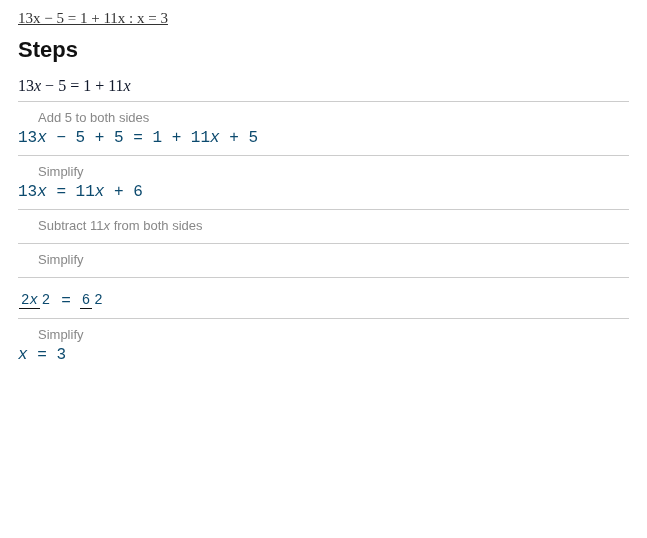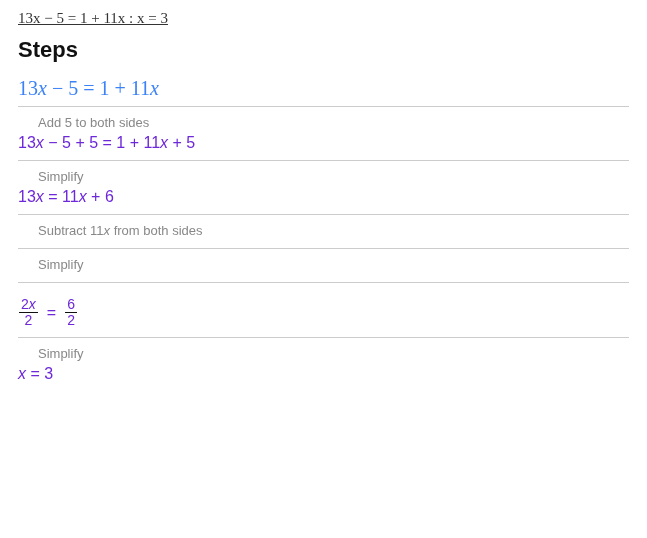--- a/index.html
+++ b/index.html
@@ -38,37 +38,37 @@
     .step-label {
       font-size: 13px;
       color: #888;
       font-family: Arial, sans-serif;
       margin-bottom: 4px;
       margin-left: 20px;
     }
 
     .step-math {
       font-size: 16px;
-      color: #6d28d9;
-      font-family: Liberation Sans, sans-serif;
+      color: #0c4a6e;
+      font-family: Liberation Mono, monospace;
       margin-top: 2px;
       margin-bottom: 2px;
     }
 
     .initial-eq {
-      font-size: 20px;
-      color: #3b82f6;
+      font-size: 16px;
+      color: #0f172a;
       font-family: Georgia, serif;
       padding: 6px 0 6px 0;
     }
 
     
     .frac {
       display: inline-flex;
-      flex-direction: column;
+      flex-direction: row;
       align-items: center;
       vertical-align: middle;
       font-size: 14px;
       line-height: 1.1;
       margin: 0 1px;
     }
     .frac .num {
       border-bottom: 1px solid #111;
       padding: 0 2px;
       text-align: center;

